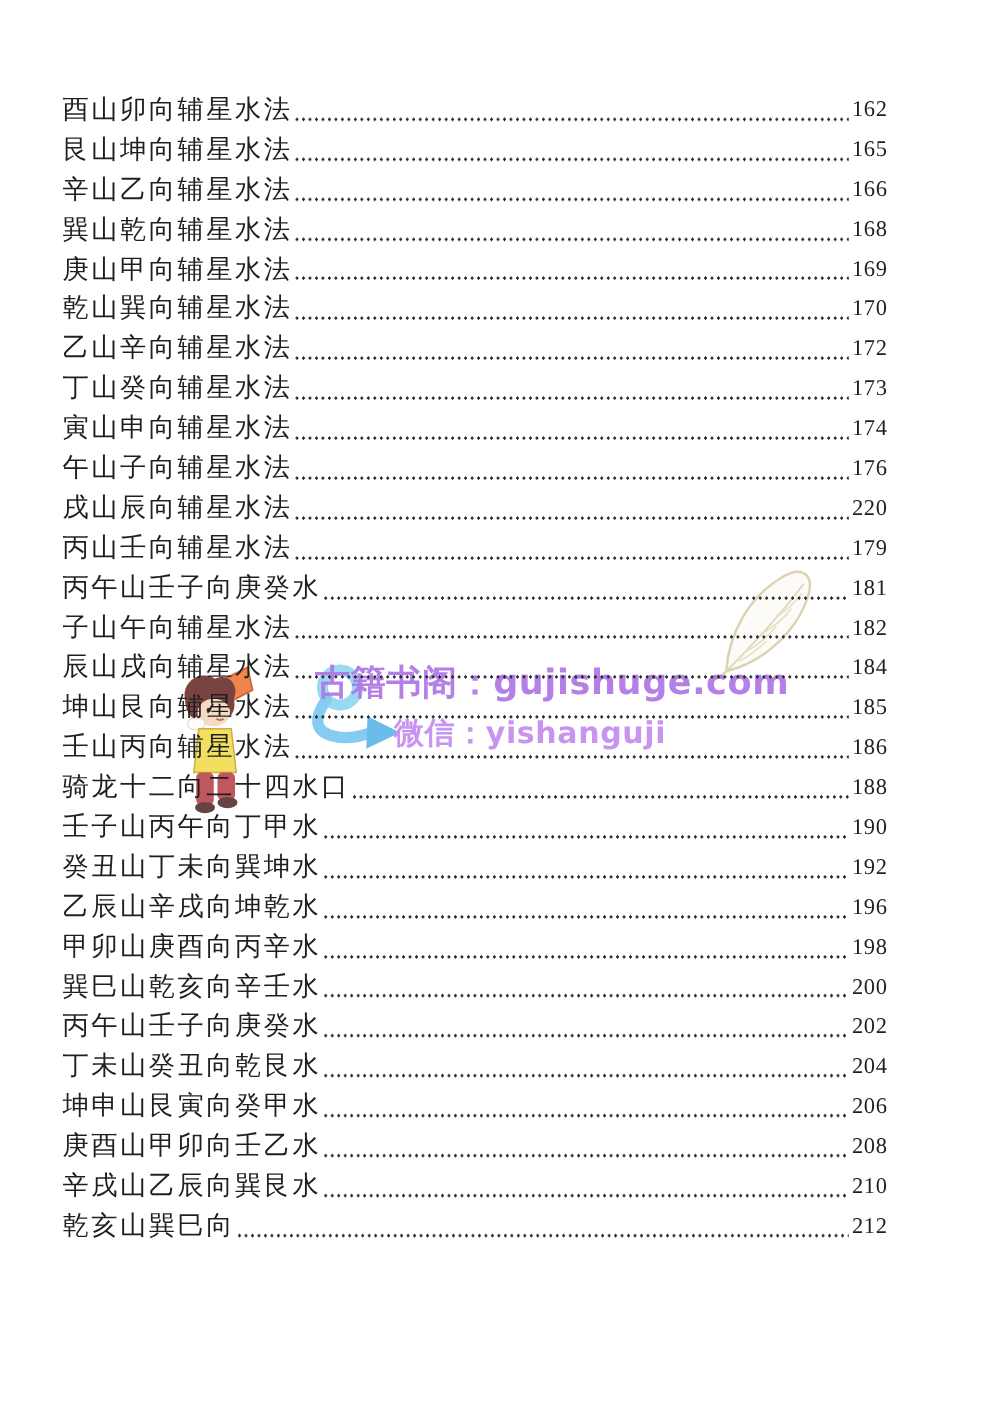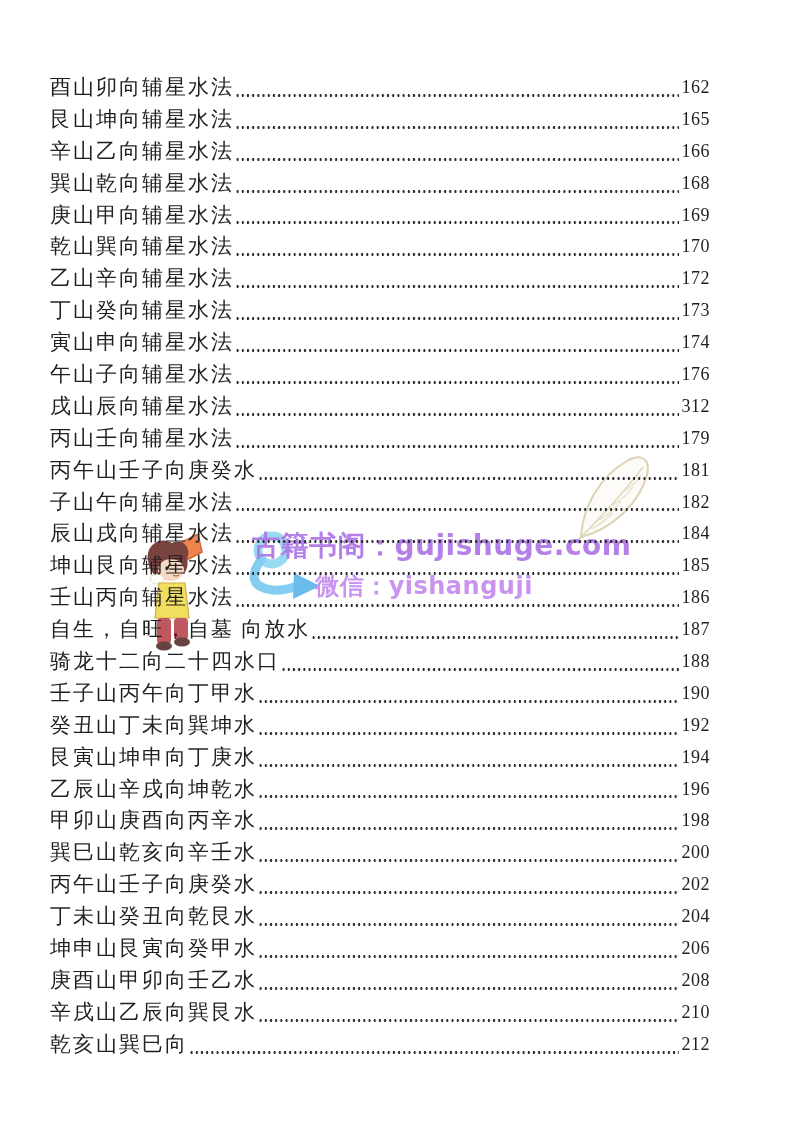--- a/index.html
+++ b/index.html
@@ -172,21 +172,21 @@
 
     <div class="row">
       <span class="title">午山子向辅星水法</span>
       <span class="leader"></span>
       <span class="pagenum">176</span>
     </div>
 
     <div class="row">
       <span class="title">戌山辰向辅星水法</span>
       <span class="leader"></span>
-      <span class="pagenum">312</span>
+      <span class="pagenum">220</span>
     </div>
 
     <div class="row">
       <span class="title">丙山壬向辅星水法</span>
       <span class="leader"></span>
       <span class="pagenum">179</span>
     </div>
 
     <div class="row">
       <span class="title">丙午山壬子向庚癸水</span>
@@ -211,49 +211,39 @@
       <span class="leader"></span>
       <span class="pagenum">185</span>
     </div>
 
     <div class="row">
       <span class="title">壬山丙向辅星水法</span>
       <span class="leader"></span>
       <span class="pagenum">186</span>
     </div>
 
-    <div class="row">
-      <span class="title">自生，自旺，自墓 向放水</span>
-      <span class="leader"></span>
-      <span class="pagenum">187</span>
-    </div>
 
     <div class="row">
       <span class="title">骑龙十二向二十四水口</span>
       <span class="leader"></span>
       <span class="pagenum">188</span>
     </div>
 
     <div class="row">
       <span class="title">壬子山丙午向丁甲水</span>
       <span class="leader"></span>
       <span class="pagenum">190</span>
     </div>
 
     <div class="row">
       <span class="title">癸丑山丁未向巽坤水</span>
       <span class="leader"></span>
       <span class="pagenum">192</span>
     </div>
 
-    <div class="row">
-      <span class="title">艮寅山坤申向丁庚水</span>
-      <span class="leader"></span>
-      <span class="pagenum">194</span>
-    </div>
 
     <div class="row">
       <span class="title">乙辰山辛戌向坤乾水</span>
       <span class="leader"></span>
       <span class="pagenum">196</span>
     </div>
 
     <div class="row">
       <span class="title">甲卯山庚酉向丙辛水</span>
       <span class="leader"></span>

